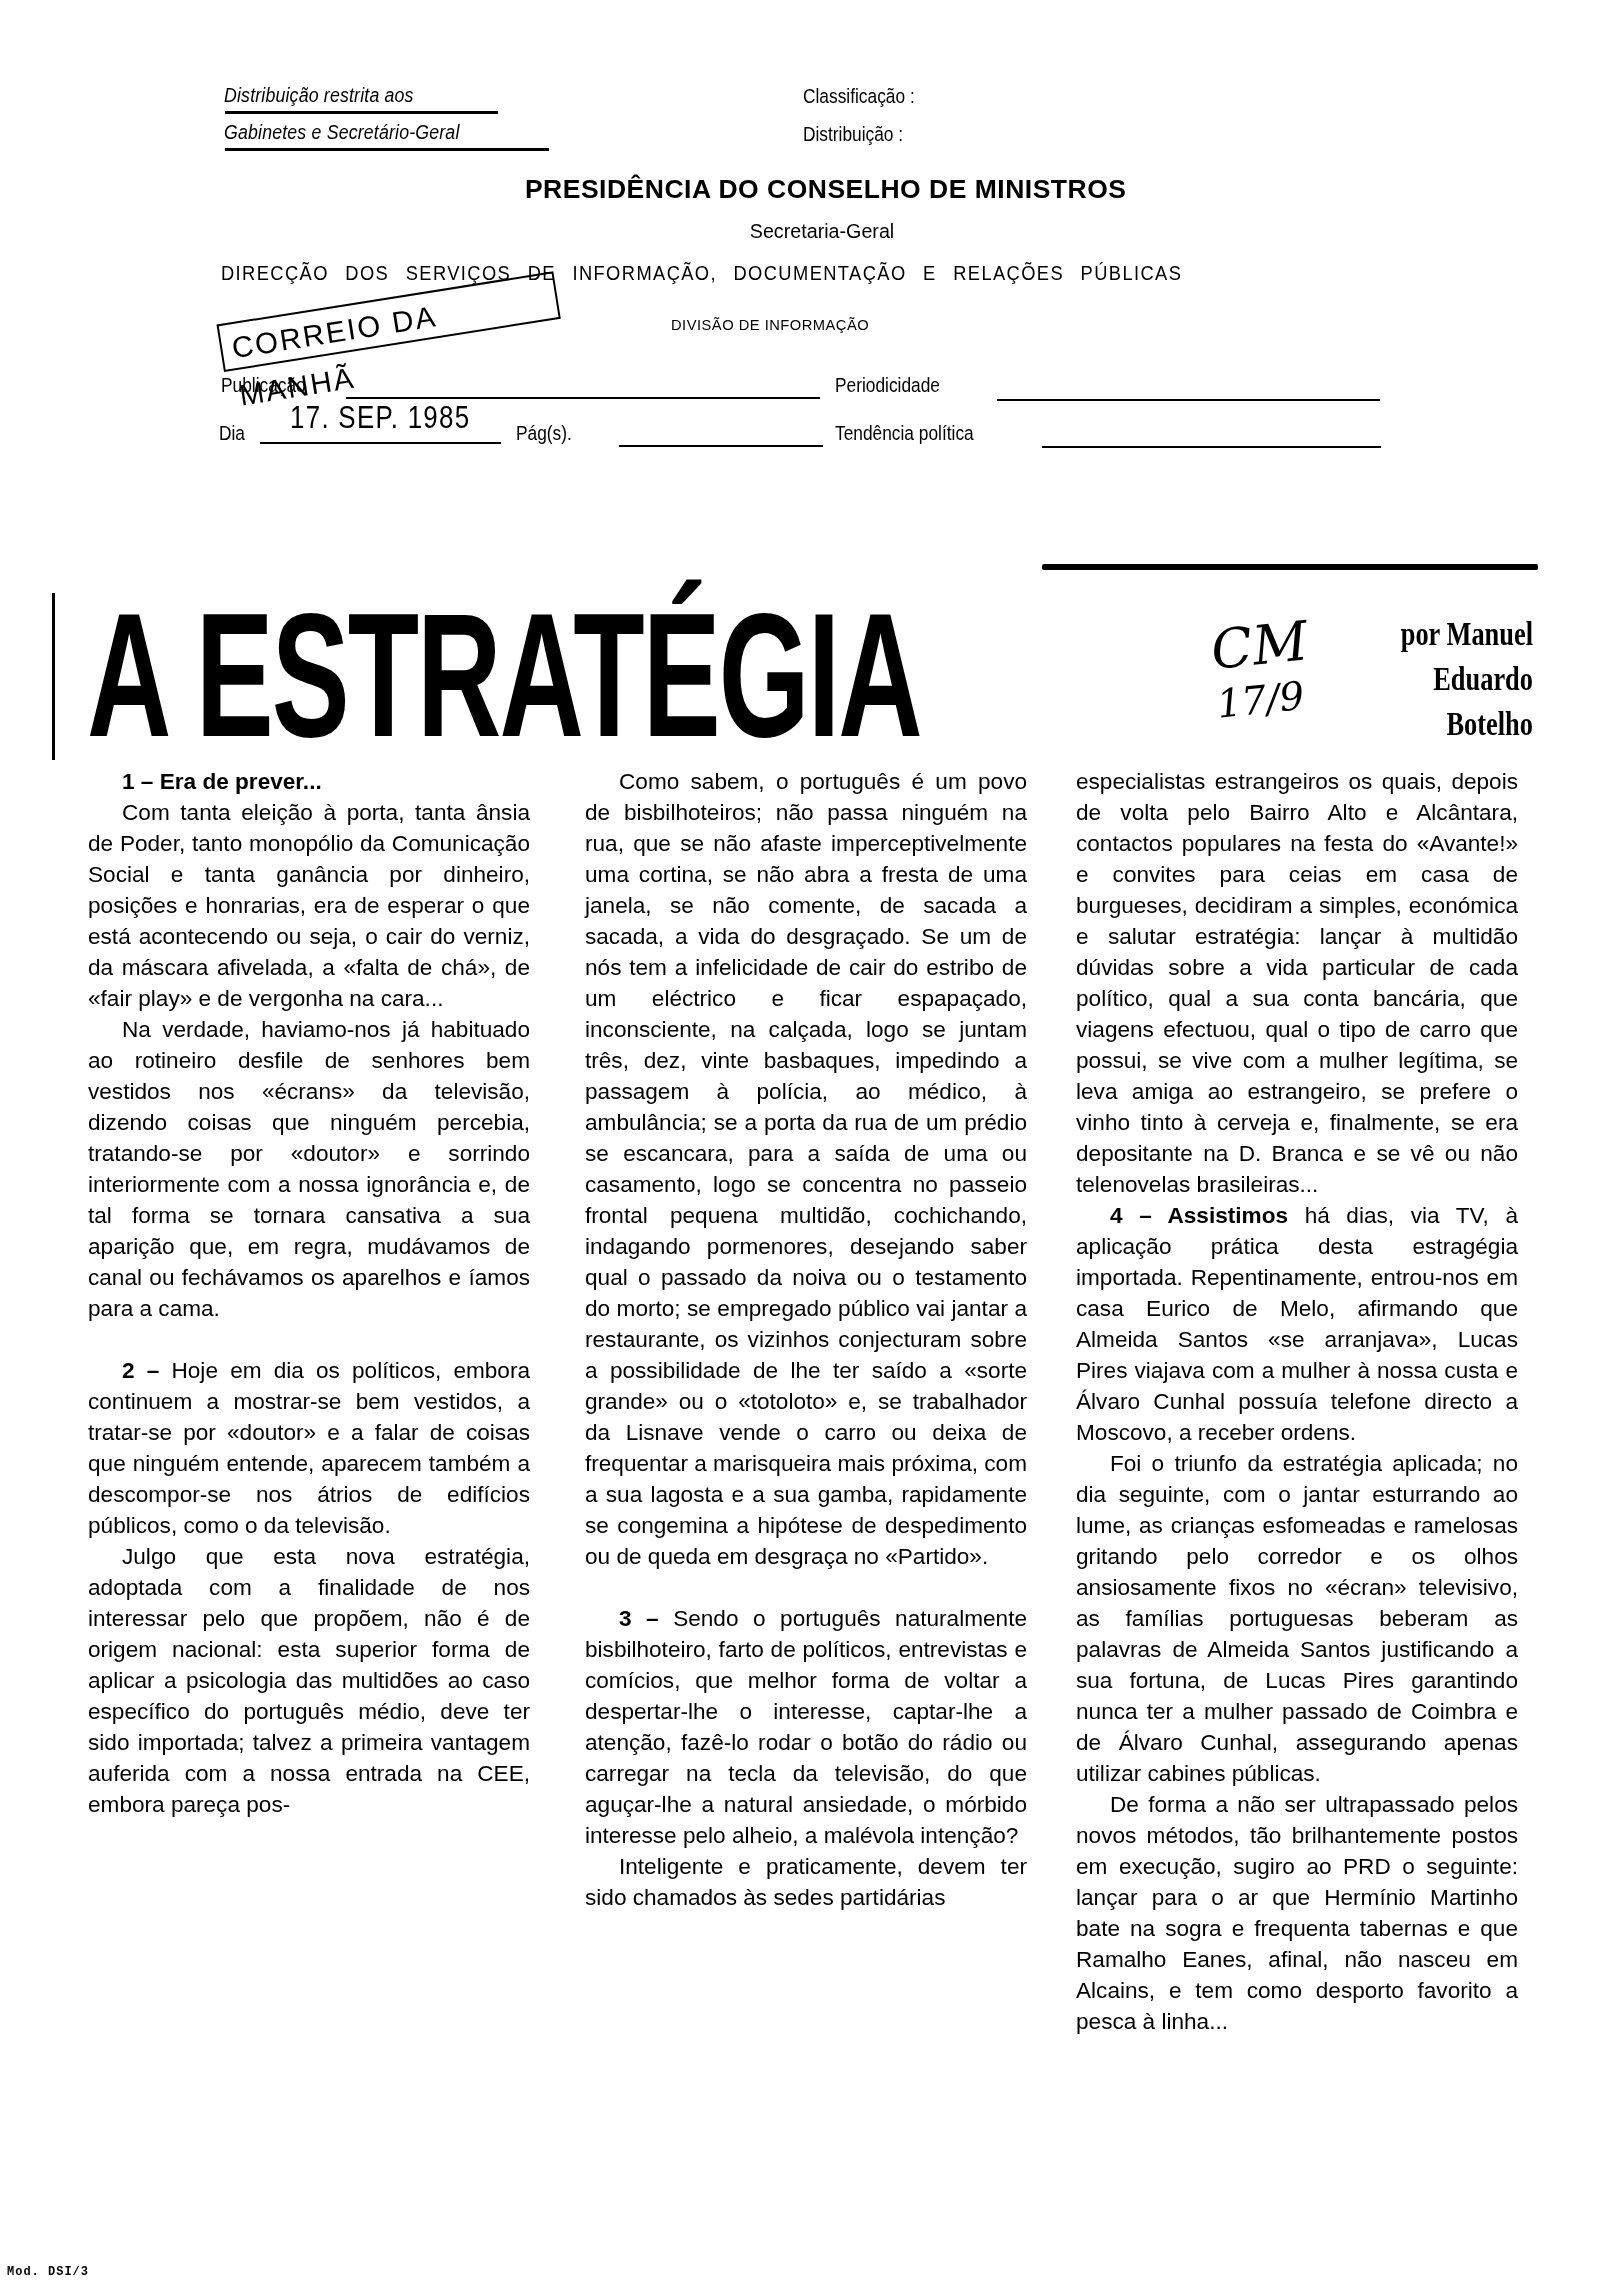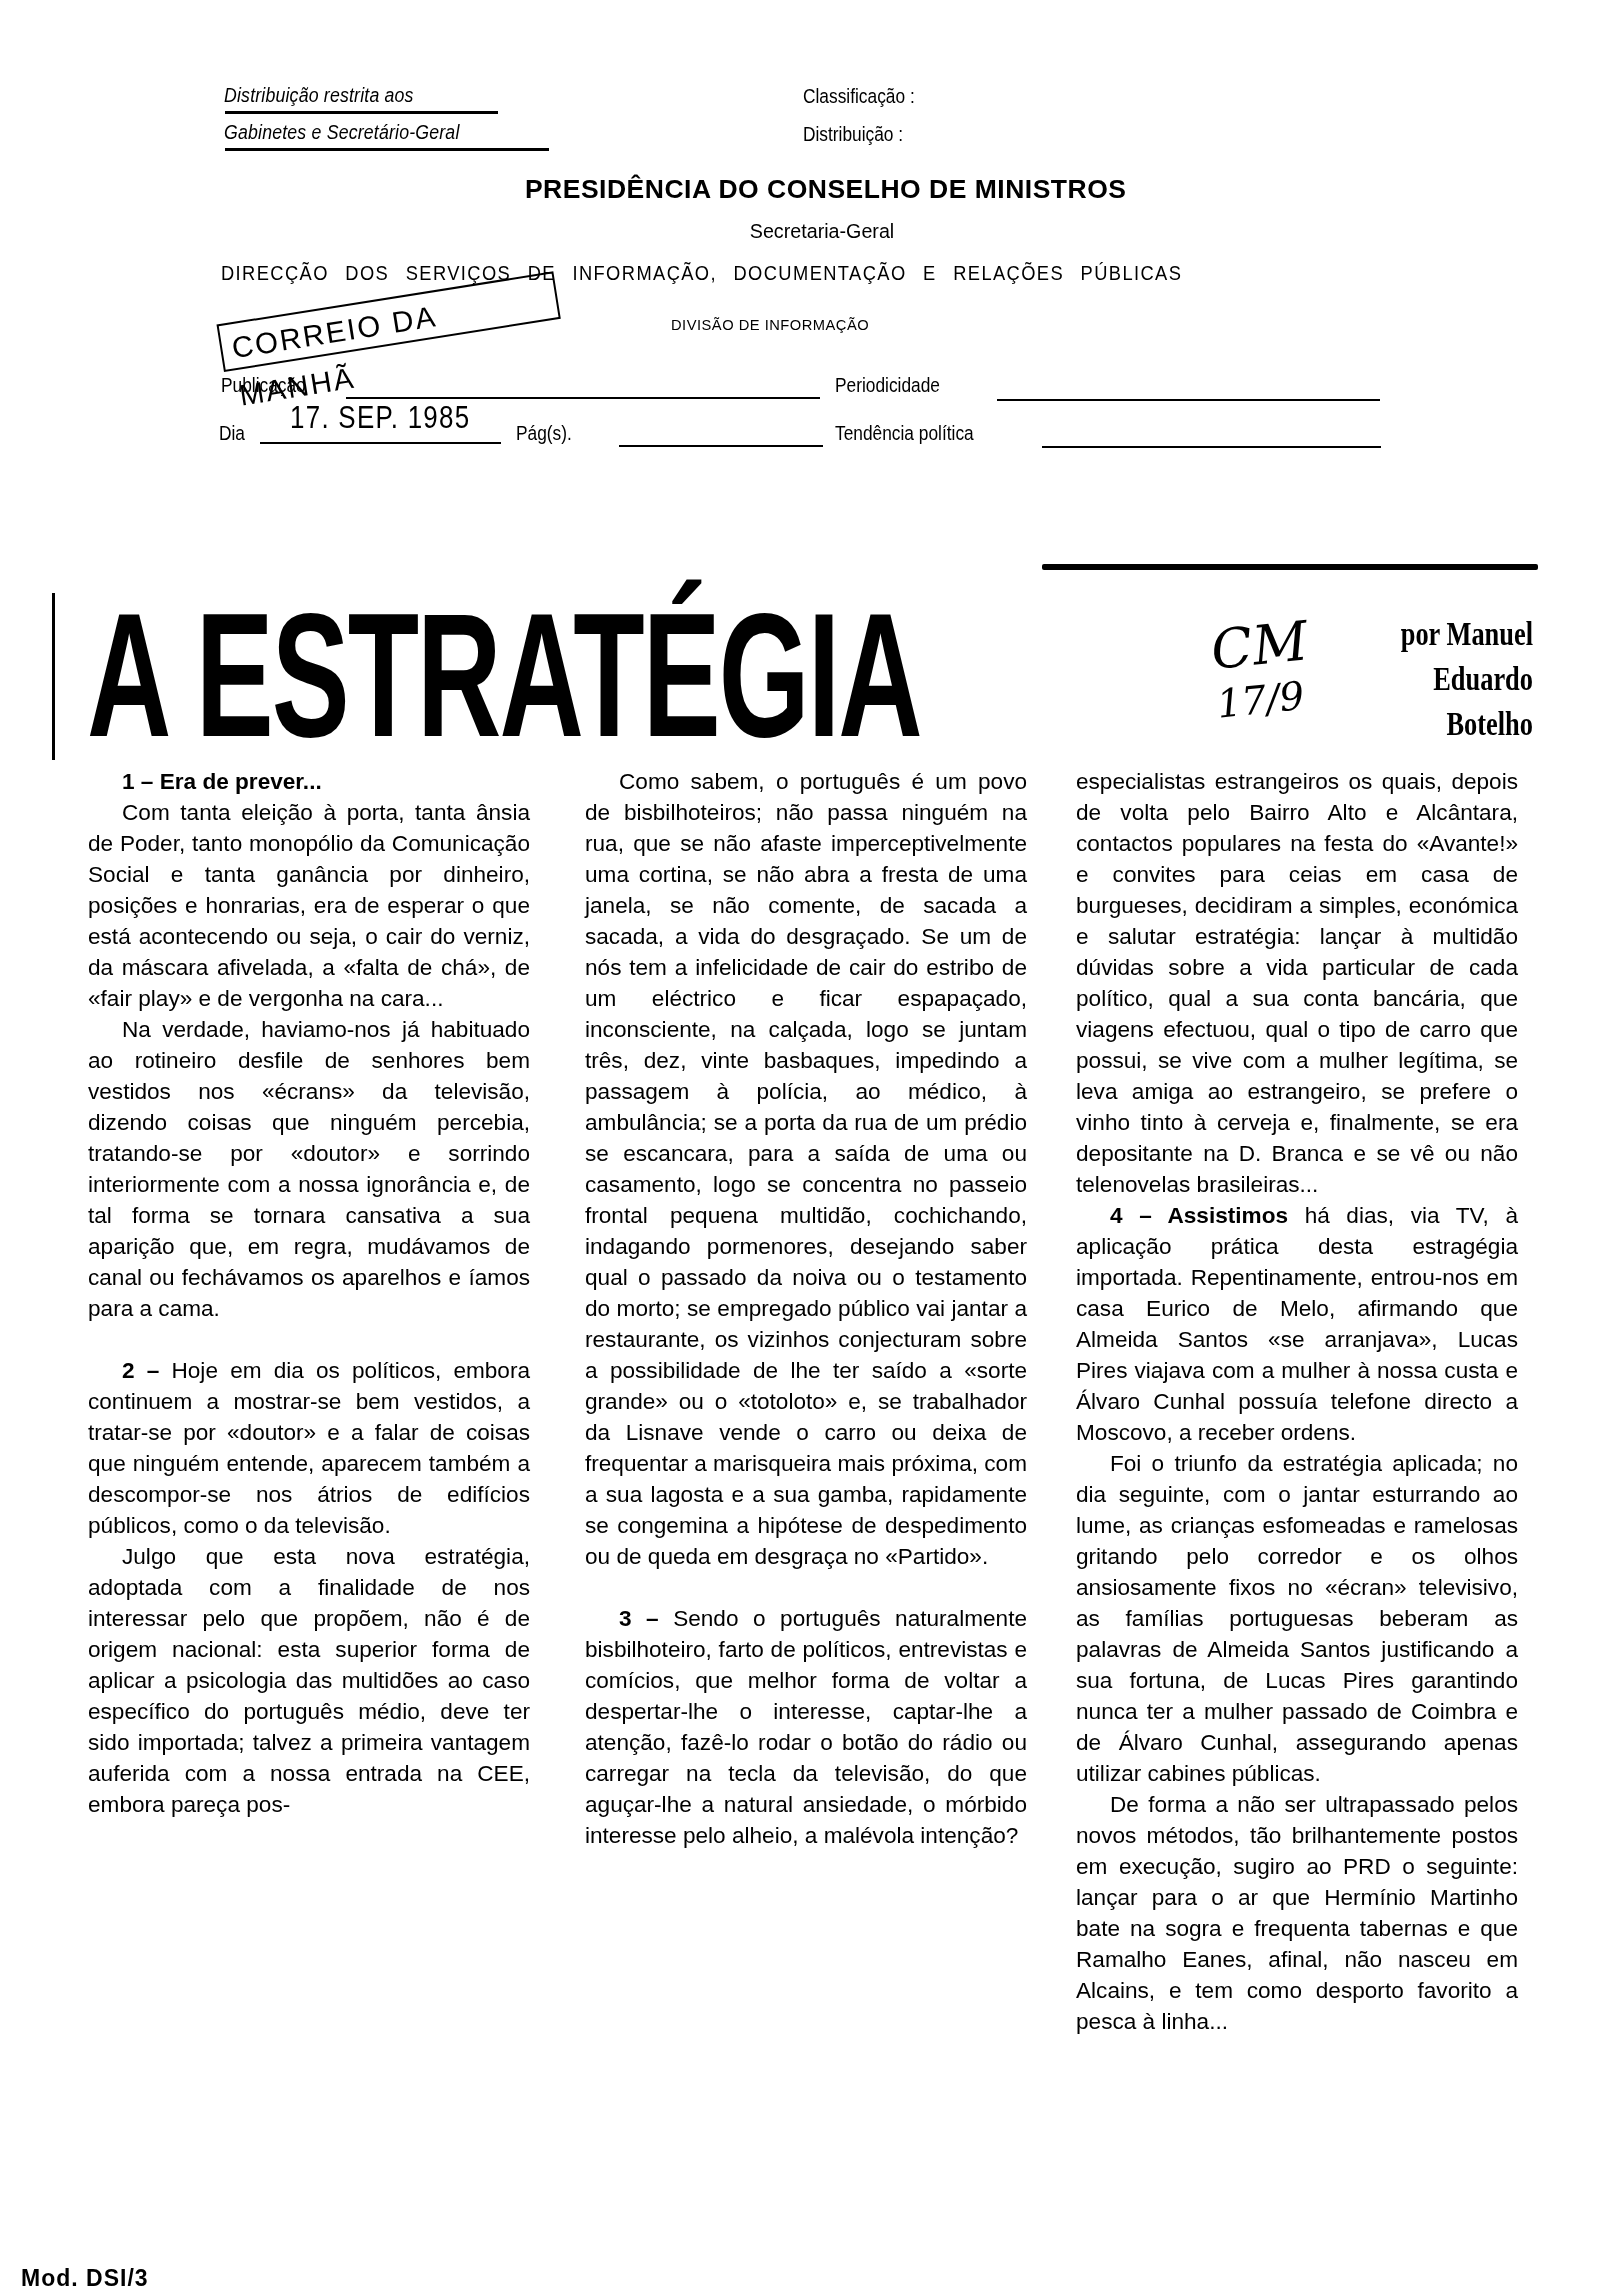--- a/index.html
+++ b/index.html
@@ -49,21 +49,21 @@
       text-align: justify; hyphens: manual;
     }
     .col p { margin: 0; text-indent: 34px; }
     .col p.noindent { text-indent: 0; }
     .col p.section { margin-top: 30.5px; }
     .col .bold { font-weight: bold; }
     .col-1 { left: 88px; }
     .col-2 { left: 585px; }
     .col-3 { left: 1076px; }
 
-    .footer-mod { position: absolute; left: 21px; top: 2265px; font-size: 23px; font-weight: bold; letter-spacing: 1px; }
+    .footer-mod { position: absolute; left: 7px; top: 2265px; font-size: 12px; font-weight: bold; letter-spacing: 1px; font-family: Liberation Mono, monospace; }
   </style>
 </head>
 <body>
 
 <div class="abs dist-note" style="left:224px; top:84px;">Distribuição restrita aos</div>
 <div class="dist-note-line" style="left:225px; top:111px; width:273px;"></div>
 <div class="abs dist-note" style="left:224px; top:121px;">Gabinetes e Secretário-Geral</div>
 <div class="dist-note-line" style="left:225px; top:148px; width:324px;"></div>
 
 <div class="abs form-label" style="left:803px; top:85px;">Classificação :</div>
@@ -113,20 +113,21 @@
   <p><span class="bold">1 – Era de prever...</span></p>
   <p>Com tanta eleição à porta, tanta ânsia de Poder, tanto monopólio da Comunicação Social e tanta ganância por dinheiro, posições e honrarias, era de esperar o que está acontecendo ou seja, o cair do verniz, da máscara afivelada, a «falta de chá», de «fair play» e de vergonha na cara...</p>
   <p>Na verdade, haviamo-nos já habituado ao rotineiro desfile de senhores bem vestidos nos «écrans» da televisão, dizendo coisas que ninguém percebia, tratando-se por «doutor» e sorrindo interiormente com a nossa ignorância e, de tal forma se tornara cansativa a sua aparição que, em regra, mudávamos de canal ou fechávamos os aparelhos e íamos para a cama.</p>
   <p class="section"><span class="bold">2 – </span><span>Hoje em dia os políticos, embora continuem a mostrar-se bem vestidos, a tratar-se por «doutor» e a falar de coisas que ninguém entende, aparecem também a descompor-se nos átrios de edifícios públicos, como o da televisão.</span></p>
   <p>Julgo que esta nova estratégia, adoptada com a finalidade de nos interessar pelo que propõem, não é de origem nacional: esta superior forma de aplicar a psicologia das multidões ao caso específico do português médio, deve ter sido importada; talvez a primeira vantagem auferida com a nossa entrada na CEE, embora pareça pos-</p>
 </div>
 
 <div class="col col-2">
   <p>Como sabem, o português é um povo de bisbilhoteiros; não passa ninguém na rua, que se não afaste imperceptivelmente uma cortina, se não abra a fresta de uma janela, se não comente, de sacada a sacada, a vida do desgraçado. Se um de nós tem a infelicidade de cair do estribo de um eléctrico e ficar espapaçado, inconsciente, na calçada, logo se juntam três, dez, vinte basbaques, impedindo a passagem à polícia, ao médico, à ambulância; se a porta da rua de um prédio se escancara, para a saída de uma ou casamento, logo se concentra no passeio frontal pequena multidão, cochichando, indagando pormenores, desejando saber qual o passado da noiva ou o testamento do morto; se empregado público vai jantar a restaurante, os vizinhos conjecturam sobre a possibilidade de lhe ter saído a «sorte grande» ou o «totoloto» e, se trabalhador da Lisnave vende o carro ou deixa de frequentar a marisqueira mais próxima, com a sua lagosta e a sua gamba, rapidamente se congemina a hipótese de despedimento ou de queda em desgraça no «Partido».</p>
   <p class="section"><span class="bold">3 – </span><span>Sendo o português naturalmente bisbilhoteiro, farto de políticos, entrevistas e comícios, que melhor forma de voltar a despertar-lhe o interesse, captar-lhe a atenção, fazê-lo rodar o botão do rádio ou carregar na tecla da televisão, do que aguçar-lhe a natural ansiedade, o mórbido interesse pelo alheio, a malévola intenção?</span></p>
+  <p>Inteligente e praticamente, devem ter sido chamados às sedes partidárias</p>
 </div>
 
 <div class="col col-3">
   <p class="noindent">especialistas estrangeiros os quais, depois de volta pelo Bairro Alto e Alcântara, contactos populares na festa do «Avante!» e convites para ceias em casa de burgueses, decidiram a simples, económica e salutar estratégia: lançar à multidão dúvidas sobre a vida particular de cada político, qual a sua conta bancária, que viagens efectuou, qual o tipo de carro que possui, se vive com a mulher legítima, se leva amiga ao estrangeiro, se prefere o vinho tinto à cerveja e, finalmente, se era depositante na D. Branca e se vê ou não telenovelas brasileiras...</p>
   <p><span class="bold">4 – Assistimos </span><span>há dias, via TV, à aplicação prática desta estragégia importada. Repentinamente, entrou-nos em casa Eurico de Melo, afirmando que Almeida Santos «se arranjava», Lucas Pires viajava com a mulher à nossa custa e Álvaro Cunhal possuía telefone directo a Moscovo, a receber ordens.</span></p>
   <p>Foi o triunfo da estratégia aplicada; no dia seguinte, com o jantar esturrando ao lume, as crianças esfomeadas e ramelosas gritando pelo corredor e os olhos ansiosamente fixos no «écran» televisivo, as famílias portuguesas beberam as palavras de Almeida Santos justificando a sua fortuna, de Lucas Pires garantindo nunca ter a mulher passado de Coimbra e de Álvaro Cunhal, assegurando apenas utilizar cabines públicas.</p>
   <p>De forma a não ser ultrapassado pelos novos métodos, tão brilhantemente postos em execução, sugiro ao PRD o seguinte: lançar para o ar que Hermínio Martinho bate na sogra e frequenta tabernas e que Ramalho Eanes, afinal, não nasceu em Alcains, e tem como desporto favorito a pesca à linha...</p>
 </div>
 
 <div class="footer-mod">Mod. DSI/3</div>

